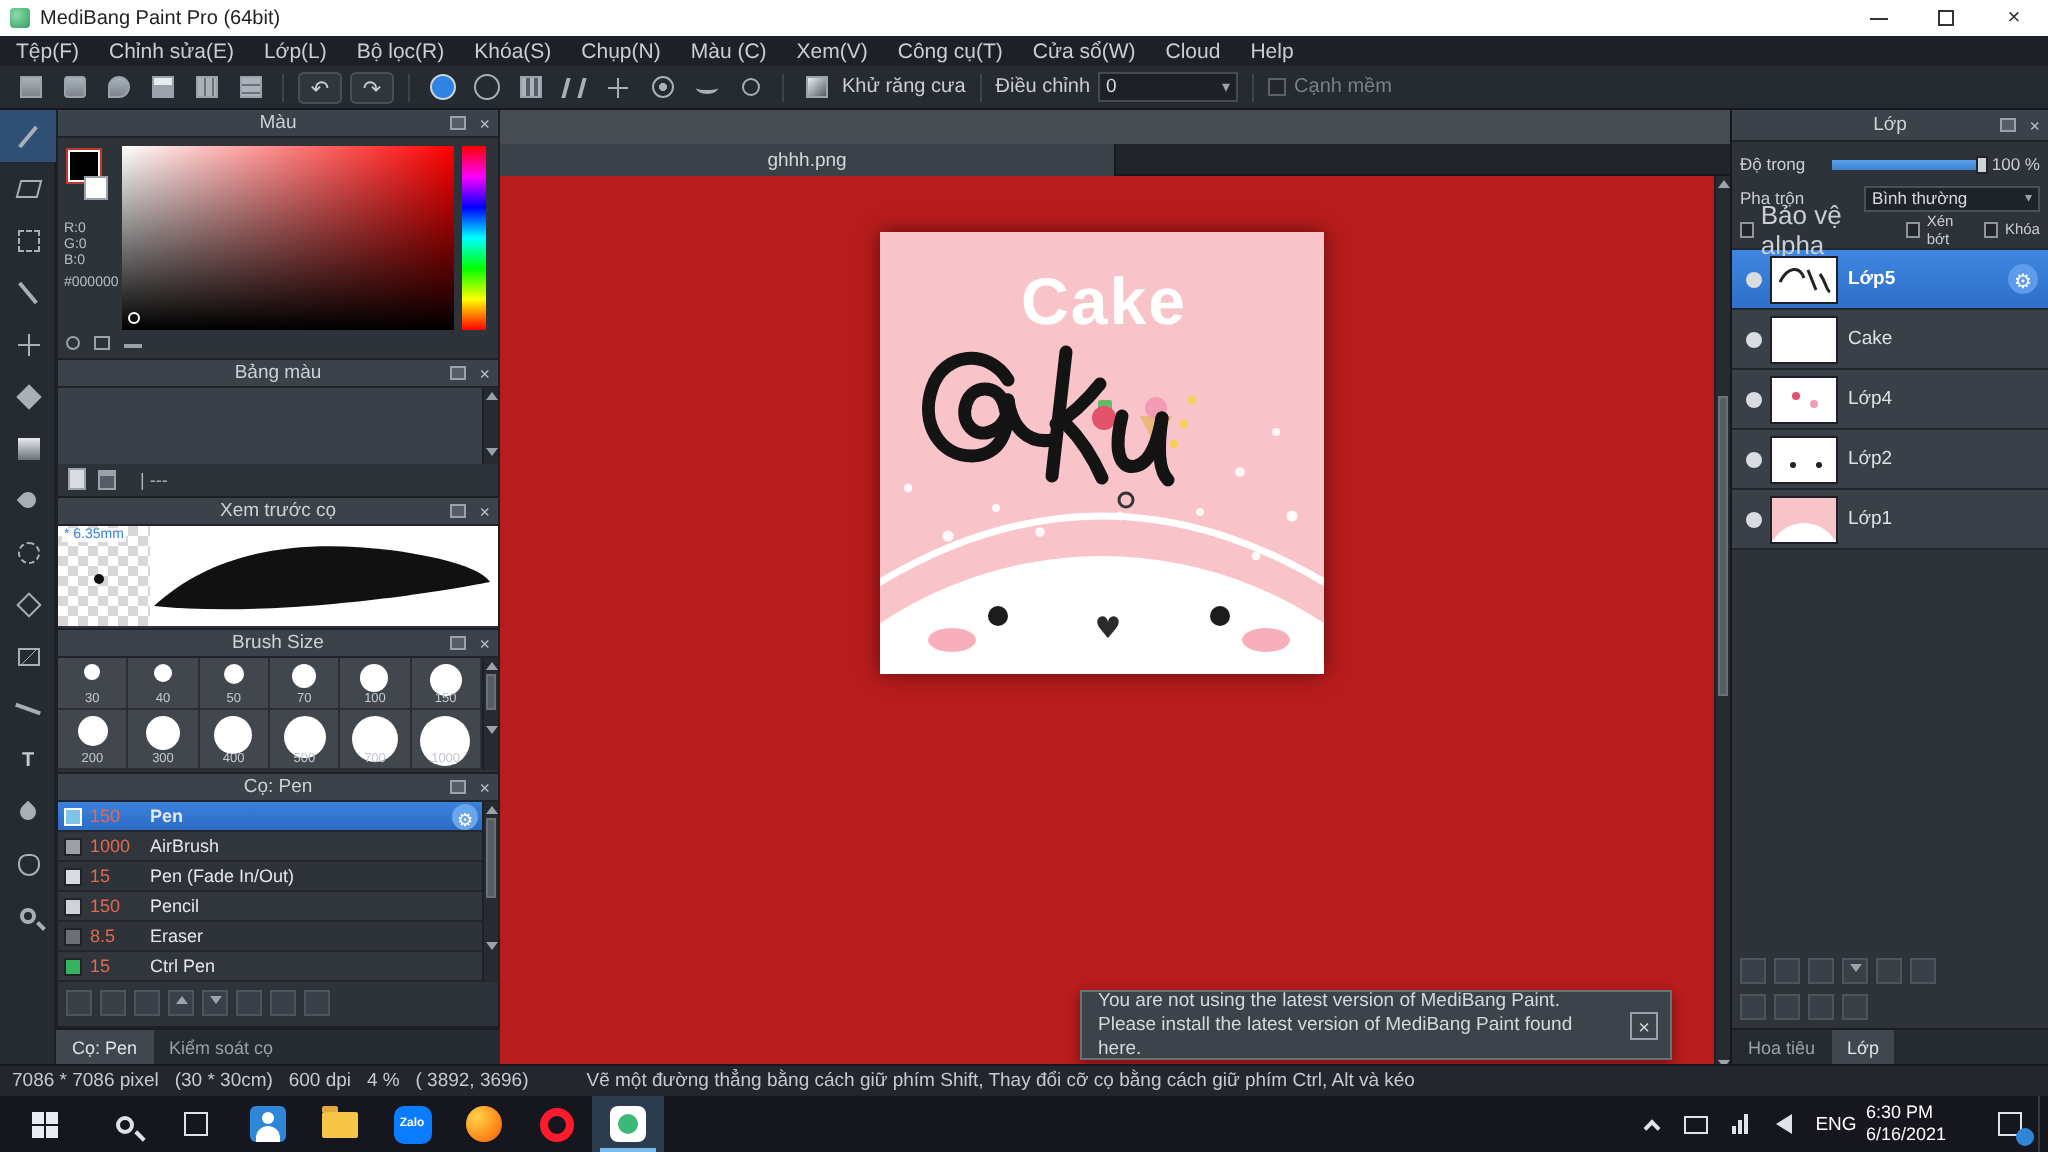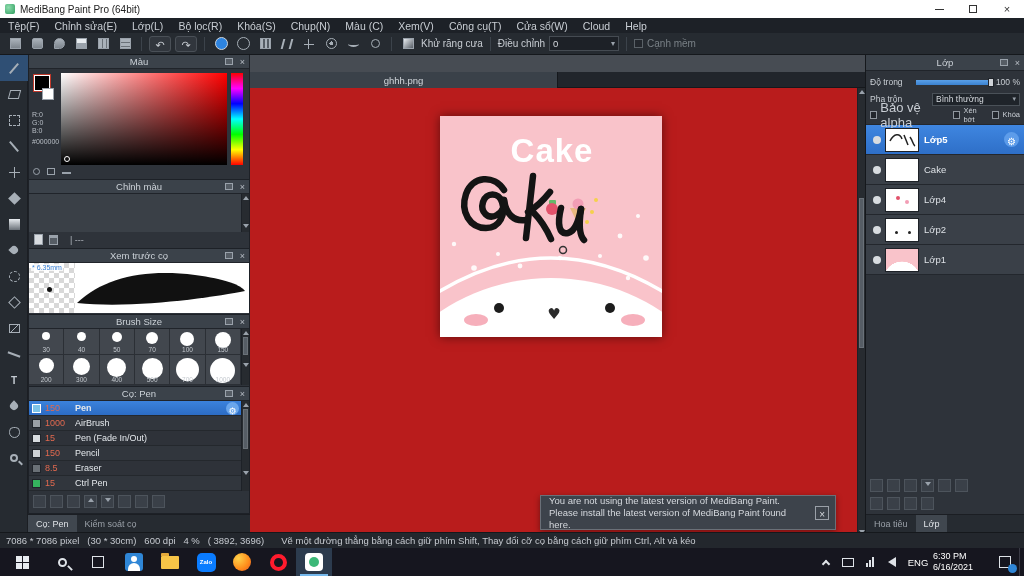--- a/index.html
+++ b/index.html
@@ -219,21 +219,21 @@
     <div class="ab flex" style="left:4px;top:99px;gap:7px">
       <div style="width:7px;height:7px;border:1px solid #9aa2ab;border-radius:50%"></div>
       <div style="width:8px;height:7px;border:1px solid #9aa2ab"></div>
       <div style="width:9px;height:2px;background:#9aa2ab;margin-top:2px"></div>
     </div>
   </div>
 </div>
 
 <div class="ab panel" style="left:28px;top:180px;width:222px;height:69px">
   <div class="ph">
-    <span class="t">Chỉnh màu</span>
+    <span class="t">Bảng màu</span>
     <div class="po"></div>
     <span class="px">×</span>
   </div>
   <div style="position:relative;height:38px;background:#3a4047">
     <div class="vsb" style="top:0;height:38px">
         <div class="tri-u"></div>
         <div class="tri-d" style="margin-top:24px"></div>
       </div>
   </div>
   <div class="flex" style="height:15px;background:#2e333a;gap:6px;padding-left:5px">
@@ -555,21 +555,21 @@
   <div class="ab flex" style="left:0;top:459px;width:159px;height:18px;background:#262b31;border-top:1px solid #1b1e23">
     <div class="tabL" style="color:#9aa0a8">
         <span>Hoa tiêu</span>
       </div>
     <div class="tabL" style="background:#40474f;color:#dfe3e7">
         <span>Lớp</span>
       </div>
   </div>
 </div>
 
-<div class="ab flex" style="left:0;top:532px;width:1024px;height:16px;background:#23272d;border-top:1px solid #15181c;gap:17px;padding-left:6px">
+<div class="ab flex" style="left:0;top:532px;width:1024px;height:16px;background:#23272d;border-top:1px solid #15181c;gap:29px;padding-left:6px">
   <span style="font-size:9.5px;color:#c6cad0;white-space:pre">7086 * 7086 pixel   (30 * 30cm)   600 dpi   4 %   ( 3892, 3696)</span>
   <span style="font-size:9.5px;color:#c6cad0;white-space:nowrap">Vẽ một đường thẳng bằng cách giữ phím Shift, Thay đổi cỡ cọ bằng cách giữ phím Ctrl, Alt và kéo</span>
 </div>
 
 <div class="ab flex" style="left:0;top:548px;width:1024px;height:28px;background:#16161f">
   <div class="appbtn" style="width:44px">
     <div style="width:13px;height:13px;display:grid;grid-template-columns:6px 6px;grid-template-rows:6px 6px;gap:1px">
       <div style="background:#e8ecf0"></div>
         <div style="background:#e8ecf0"></div>
         <div style="background:#e8ecf0"></div>

